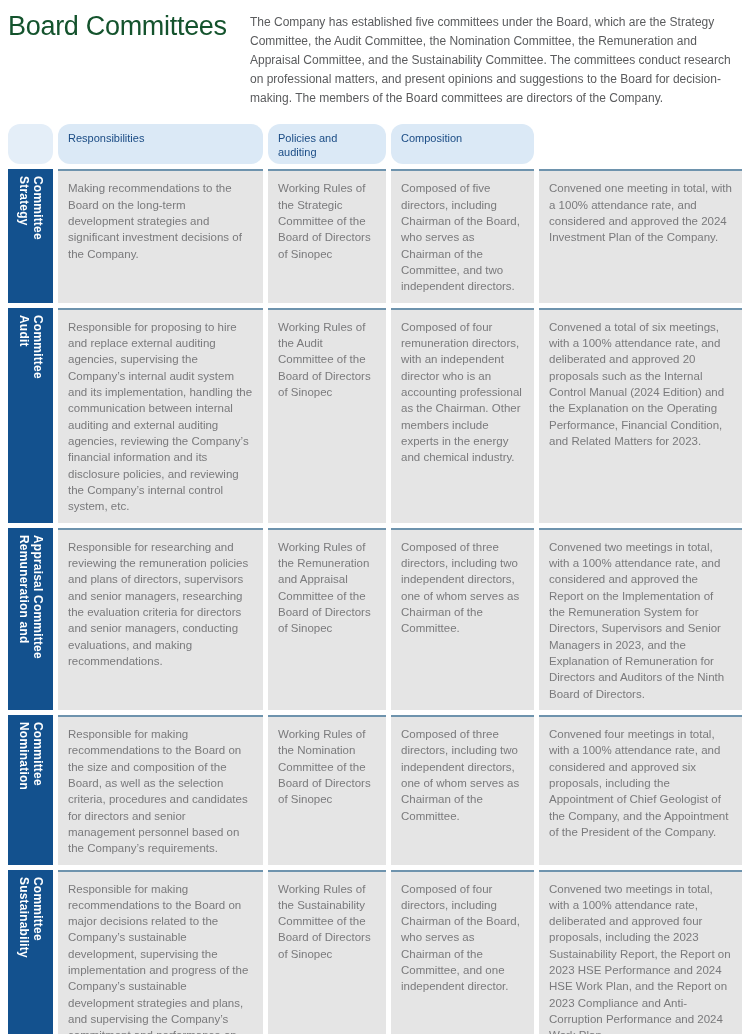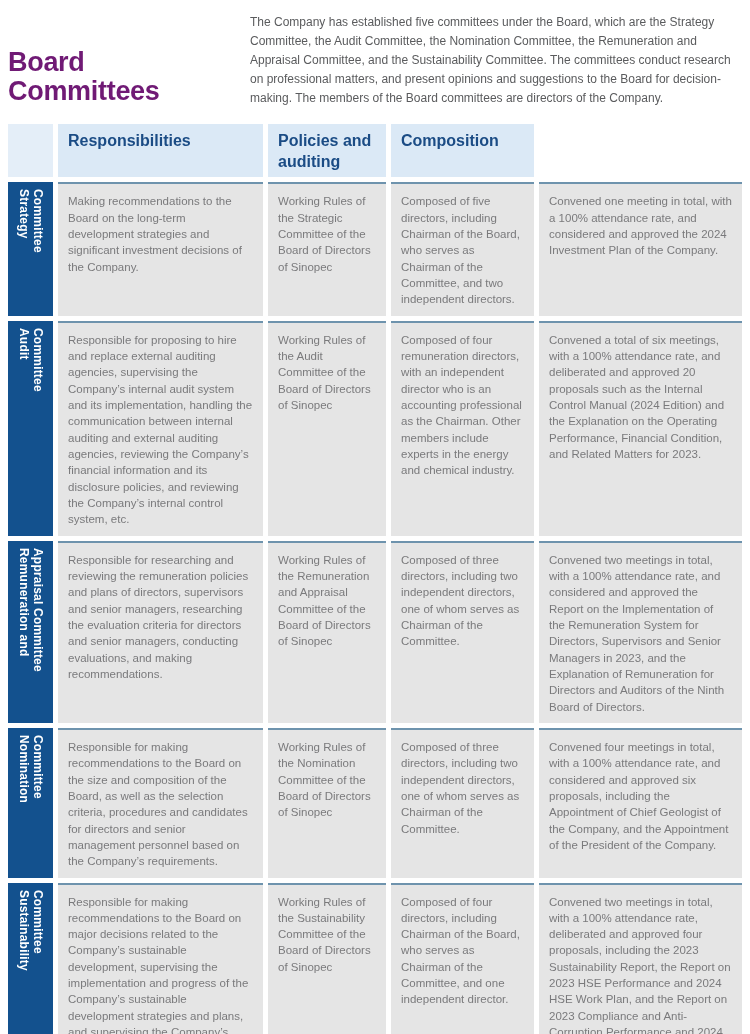--- a/index.html
+++ b/index.html
@@ -10,26 +10,25 @@
     font-family: "Liberation Sans", sans-serif;
     color: #7a7a7c;
   }
   .page { padding: 10px 8px 10px 8px; }
 
   
   .page-header { display: flex; gap: 16px; margin-bottom: 16px; }
   .page-title {
     width: 226px;
     font-size: 27px;
-    font-weight: bold;
-    color: #701a75;
+    font-weight: normal;
+    color: #14532d;
     line-height: 1.08;
     letter-spacing: -0.3px;
     padding-top: 2px;
-    margin-top: 36px;
   }
   .intro {
     flex: 1;
     font-size: 12px;
     line-height: 1.58;
     color: #5a5b5d;
     padding-top: 3px;
     padding-right: 2px;
   }
 
@@ -40,24 +39,25 @@
   .w-label { width: 45px; flex: 0 0 45px; }
   .w1 { width: 205px; flex: 0 0 205px; }
   .w2 { width: 118px; flex: 0 0 118px; }
   .w3 { width: 143px; flex: 0 0 143px; }
   .w4 { flex: 1 1 auto; }
 
   .thead { min-height: 39px; }
   .th {
     background: #dbe9f6;
     color: #1b4c85;
-    font-weight: bold;
-    font-size: 16px;
+    font-weight: normal;
+    font-size: 11px;
     line-height: 1.3;
     padding: 7px 10px 5px 10px;
+    border-radius: 12px;
   }
   .th-spacer { background: #e4eef8; }
 
   .td {
     background: #e5e5e5;
     border-top: 2px solid #6e93ad;
     padding: 9px 10px 8px 10px;
     font-size: 11.5px;
     line-height: 1.42;
     color: #7a7a7c;

